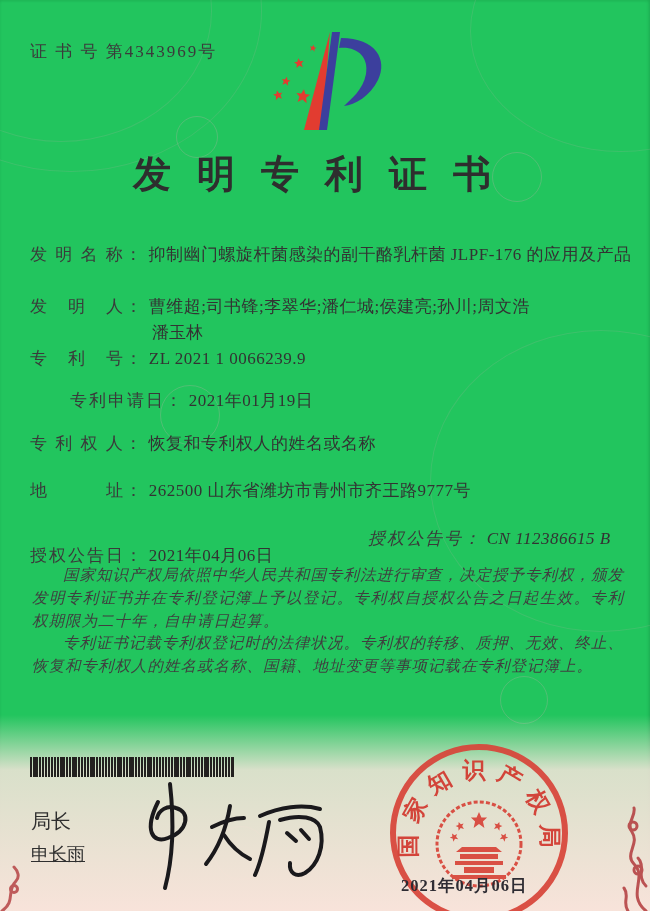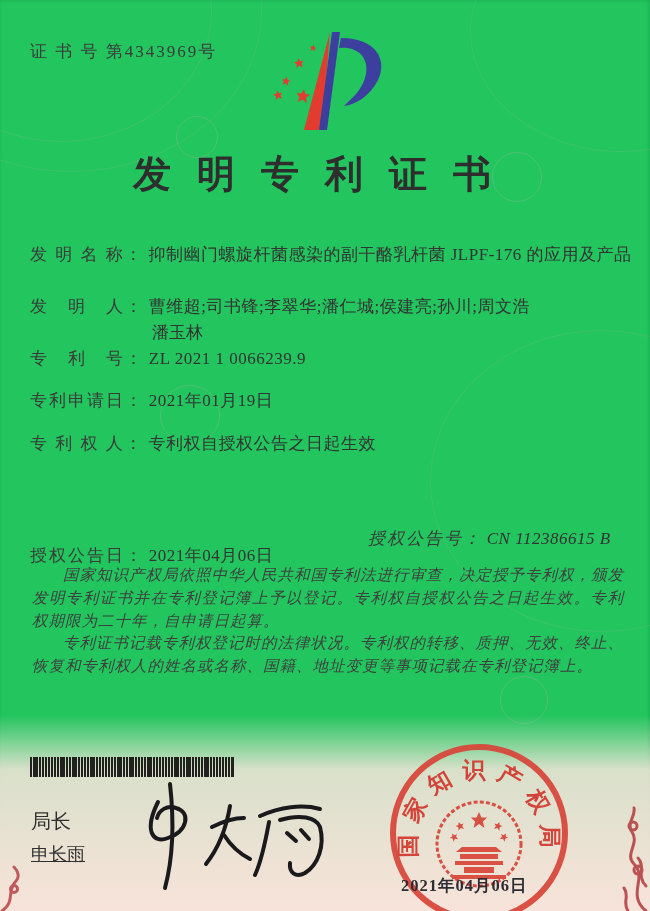--- a/index.html
+++ b/index.html
@@ -97,30 +97,34 @@
     <span class="lab">发　明　人：</span>
     <span class="val">曹维超;司书锋;李翠华;潘仁城;侯建亮;孙川;周文浩</span>
   </div>
   <div class="val-abs" style="left:152px;top:321px;">潘玉林</div>
 
   <div class="row" style="top:347px;">
     <span class="lab">专　利　号：</span>
     <span class="val">ZL 2021 1 0066239.9</span>
   </div>
 
-  <div class="row" style="top:389px;">
+  <div class="row" style="top:389px;margin-left:40px;">
     <span class="lab">专利申请日：</span>
     <span class="val">2021年01月19日</span>
   </div>
 
   <div class="row" style="top:432px;">
     <span class="lab">专 利 权 人：</span>
-    <span class="val">专利权自授权公告之日起生效</span>
-  </div>
-
+    <span class="val">恢复和专利权人的姓名或名称</span>
+  </div>
+
+  <div class="row" style="top:479px;">
+    <span class="lab">地　　　址：</span>
+    <span class="val">262500 山东省潍坊市青州市齐王路9777号</span>
+  </div>
 
   <div class="row" style="top:516px;margin-top:28px;">
     <span class="lab">授权公告日：</span>
     <span class="val">2021年04月06日</span>
   </div>
   <div class="row" style="left:368px;top:527px;font-style:italic;">
     <span class="lab">授权公告号：</span>
     <span class="val">CN 112386615 B</span>
   </div>
 

